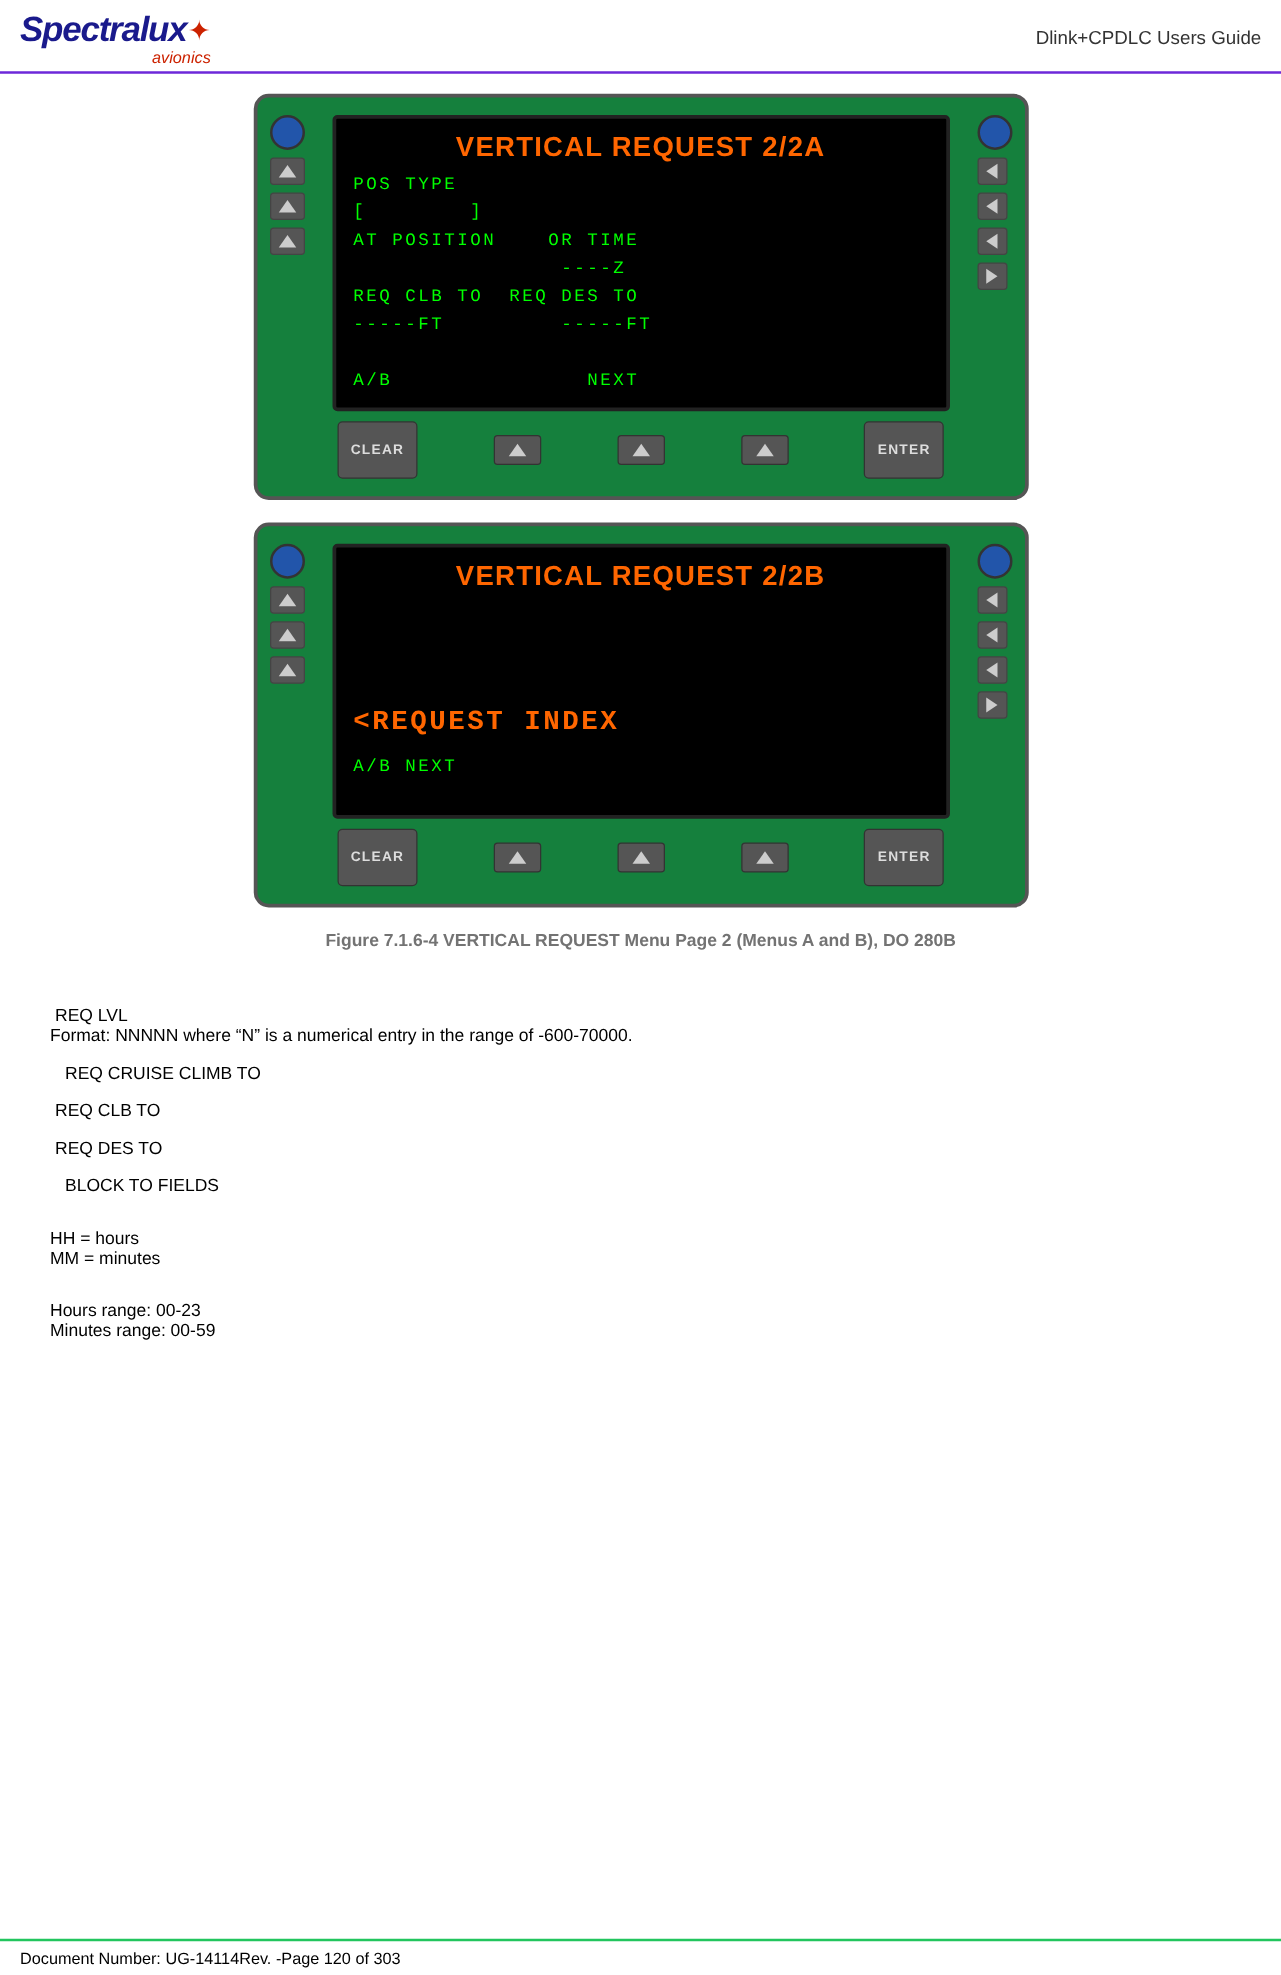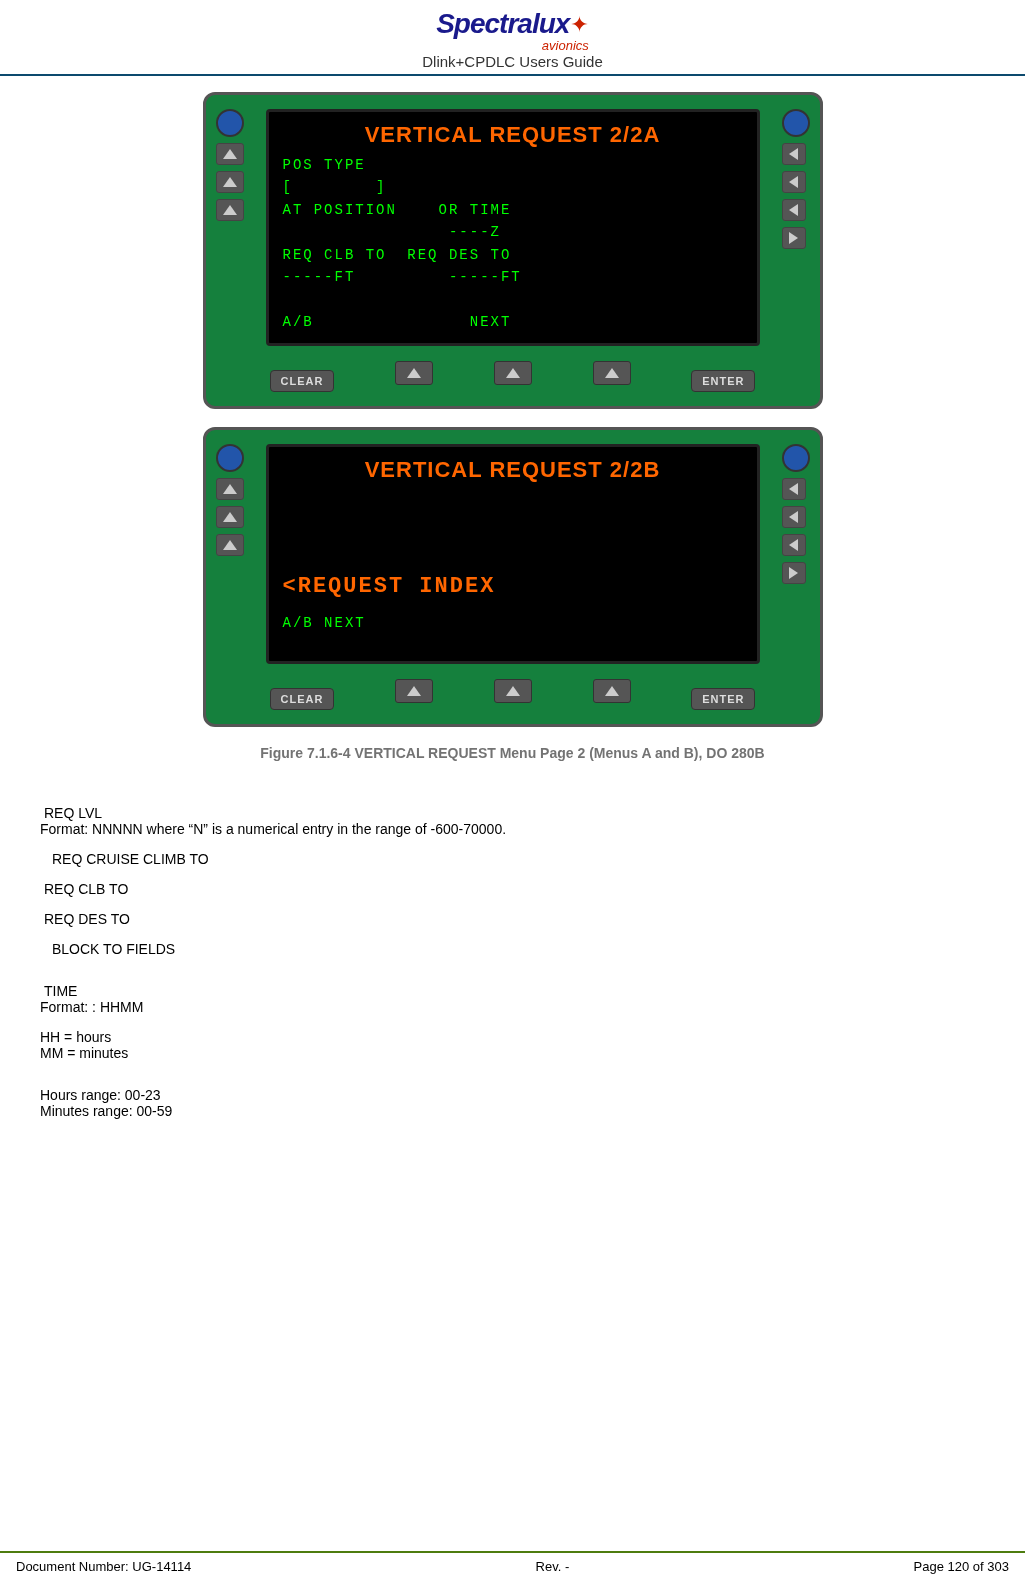--- a/index.html
+++ b/index.html
@@ -10,22 +10,21 @@
       min-height: 1580px;
       position: relative;
     }
 
     
     .header {
       display: flex;
       align-items: center;
       justify-content: space-between;
       padding: 8px 16px 4px 16px;
-      border-bottom: 2px solid #0c4a6e;
-      flex-direction: column;
+      border-bottom: 2px solid #6d28d9;
     }
     .logo-area {
       display: flex;
       align-items: center;
     }
     .header-title {
       font-size: 15px;
       color: #333;
     }
 
@@ -168,24 +167,23 @@
       margin: 8px 50px 0 50px;
       padding: 0 4px;
     }
     .btn-label {
       background: #555;
       border: 1px solid #333;
       border-radius: 4px;
       color: #ddd;
       font-size: 11px;
       font-weight: bold;
-      padding: 4px 10px;
+      padding: 16px 10px;
       cursor: pointer;
       letter-spacing: 1px;
-      margin-top: 16px;
     }
     .btn-up-small {
       background: #555;
       border: 1px solid #333;
       border-radius: 3px;
       width: 38px;
       height: 24px;
       display: flex;
       align-items: center;
       justify-content: center;
@@ -228,23 +226,22 @@
     .section-spacer {
       height: 12px;
     }
 
     
     .footer {
       position: absolute;
       bottom: 0;
       left: 0;
       right: 0;
-      border-top: 2px solid #4d7c0f;
-      display: flex;
-      justify-content: space-between;
+      border-top: 2px solid #22c55e;
+      display: flex;
       align-items: center;
       padding: 6px 16px;
       font-size: 13px;
       color: #000;
     }
   </style>
 </head>
 <body>
 
 <div class="header">
@@ -395,24 +392,20 @@
     <div class="content-value"></div>
   </div>
 
   <div class="content-section">
     <div class="content-label indented">BLOCK TO FIELDS</div>
     <div class="content-value"></div>
   </div>
 
   <div class="section-spacer"></div>
 
-  <div class="content-section">
-    <div class="content-label">TIME</div>
-    <div class="content-value">Format: : HHMM</div>
-  </div>
 
   <div class="content-section">
     <div class="content-label"></div>
     <div class="content-value">
       <div>HH = hours</div>
       <div>MM = minutes</div>
     </div>
   </div>
 
   <div class="section-spacer"></div>

